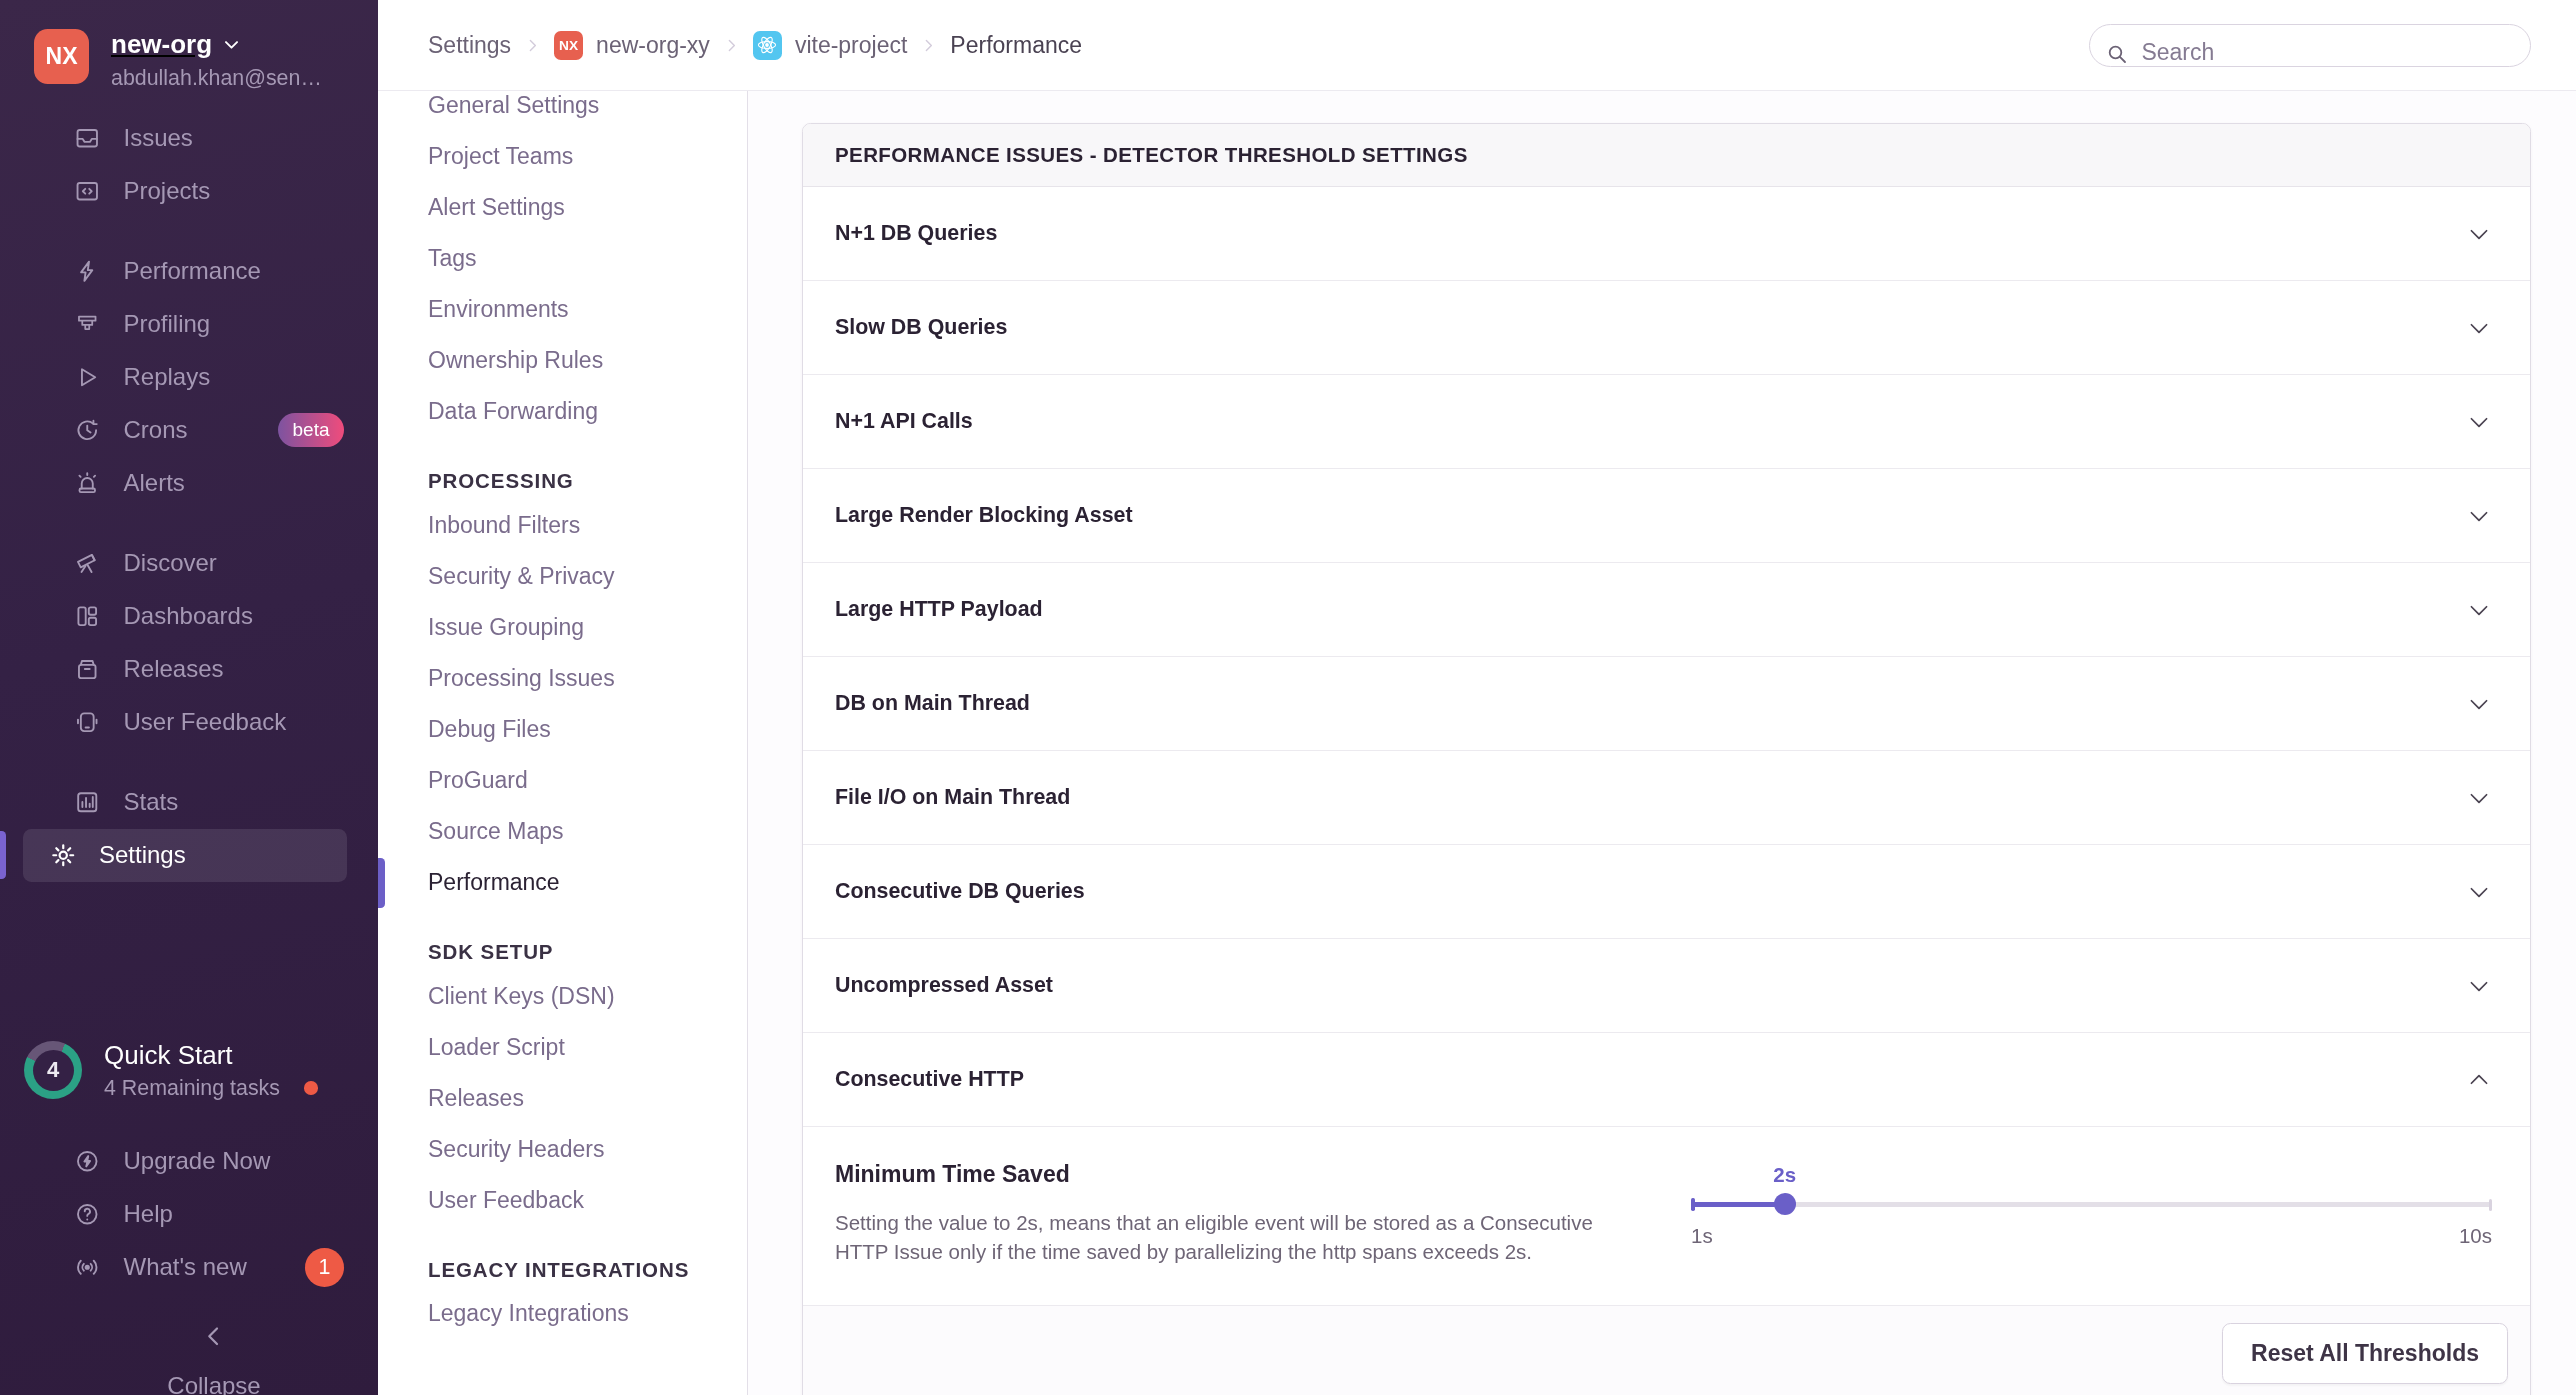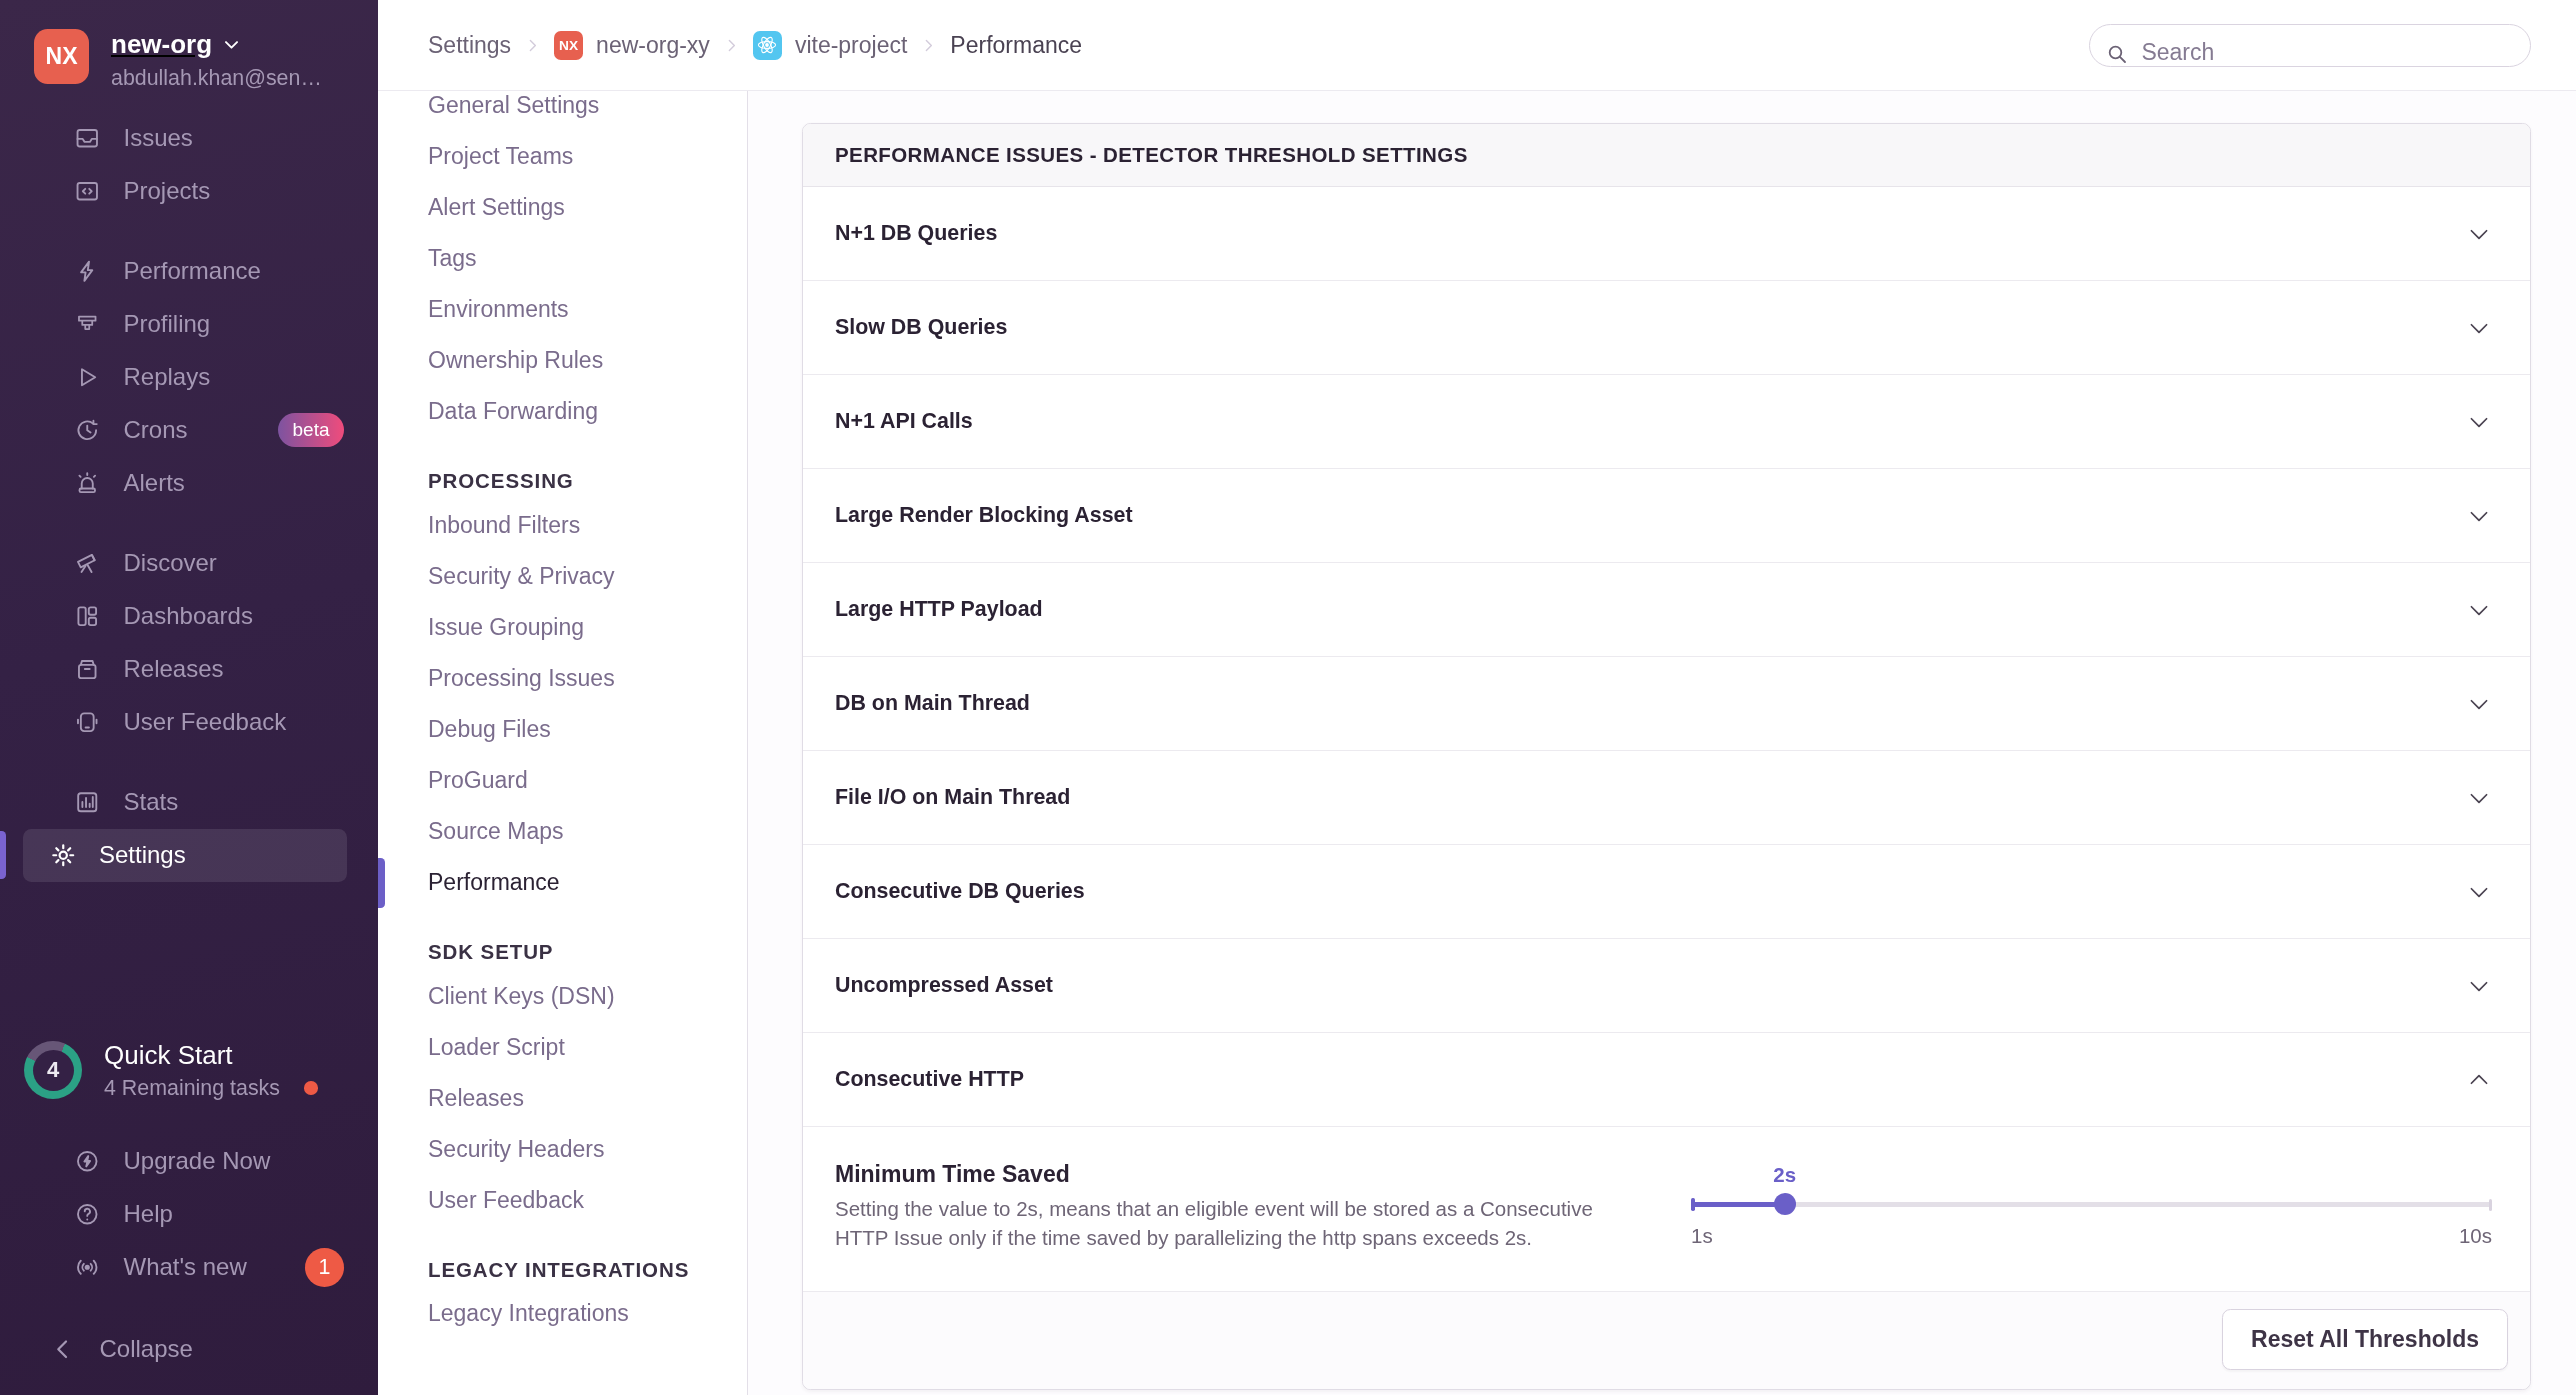--- a/index.html
+++ b/index.html
@@ -30,21 +30,21 @@
 
   .quick-start { display:flex; gap:22px; align-items:center; margin:0 24px 0 24px; cursor:pointer; }
   .ring { width:58px; height:58px; border-radius:50%; background:conic-gradient(from 25deg,#2BA185 0 272deg,#675677 272deg 360deg); position:relative; display:flex; align-items:center; justify-content:center; flex:none; }
   .ring::before { content:''; position:absolute; inset:8.5px; border-radius:50%; background:#342145; }
   .ring span { position:relative; font-size:22px; font-weight:600; color:#EDEAF1; }
   .qs-title { font-size:26px; color:#fff; font-weight:500; }
   .qs-sub { font-size:21.4px; color:#A598B4; display:flex; align-items:center; gap:24px; margin-top:4.3px; }
   .dot { width:13.7px; height:13.7px; border-radius:50%; background:#EE5A45; }
 
   #side-footer { margin-top:34px; }
-  .collapse-row { height:53px; display:flex; align-items:center; gap:23px; padding-left:50px; color:#A598B4; font-size:24px; margin:29px 0 20.5px; cursor:pointer; }
+  .collapse-row { height:53px; display:flex; align-items:center; gap:23px; padding-left:50px; color:#A598B4; font-size:24px; margin:29px 0 20.5px; cursor:pointer;flex-direction:column; }
 
   
   .main-col { flex:1; display:flex; flex-direction:column; min-width:0; }
   header { height:91px; min-height:91px; background:#fff; border-bottom:0.9px solid #ECEAF0; display:flex; align-items:center; justify-content:space-between; padding:0 45px 0 50px; }
   .breadcrumbs { display:flex; align-items:center; gap:13px; font-size:23px; color:#6B6275; }
   .crumb { cursor:pointer; }
   .crumb.last { color:#4A4252; }
   .crumb-sep { display:flex; }
   .crumb-badge { width:29px; height:29px; border-radius:6.8px; display:flex; align-items:center; justify-content:center; flex:none; }
   .crumb-badge.org-badge { background:#E7604F; color:#fff; font-size:13.7px; font-weight:700; }
@@ -66,21 +66,21 @@
   .content { flex:1; background:#FDFCFE; padding:32px 45px 0 54px; min-width:0; }
   .panel { background:#fff; border:0.9px solid #E0DCE5; border-radius:8.5px; box-shadow:0 1.7px 3.4px rgba(50,40,60,.05); overflow:hidden; }
   .panel-header { height:63px; display:flex; align-items:center; padding:0 32px; background:#F8F7F9; border-bottom:0.9px solid #E7E4EA; font-size:20.5px; font-weight:700; color:#2B2233; letter-spacing:0.4px; }
   .row { height:94px; display:flex; align-items:center; justify-content:space-between; padding:0 38px 0 32px; border-bottom:0.9px solid #ECEAEF; background:#fff; cursor:pointer; }
   .row-label { font-size:21.4px; font-weight:600; color:#2B2233; }
   .row-chev { width:26px; height:26px; display:flex; }
 
   .detail { display:flex; justify-content:space-between; padding:34px 38px 39px 32px; border-bottom:0.9px solid #ECEAEF; background:#fff; }
   .detail-left { width:799px; }
   .detail-title { font-size:23px; font-weight:600; color:#2B2233; }
-  .detail-desc { font-size:20.5px; color:#6E6576; line-height:1.42; margin-top:6px; }
+  .detail-desc { font-size:20.5px; color:#6E6576; line-height:1.42; margin-top:20px; }
   .slider-wrap { width:801px; padding-top:1.7px; }
   .slider-value { font-size:20.5px; font-weight:700; color:#6A5FC8; width:max-content; position:relative; transform:translateX(-50%); }
   .slider-track { position:relative; height:22px; margin-top:6.8px; cursor:pointer; }
   .track-bg { position:absolute; top:8.5px; left:0; right:0; height:5.1px; background:#E3DFE7; border-radius:2.6px; }
   .track-fill { position:absolute; top:8.5px; left:0; height:5.1px; background:#6A5FC8; border-radius:2.6px; }
   .tick-start { position:absolute; left:0; top:4.3px; width:4.3px; height:13.7px; background:#6A5FC8; border-radius:1.7px; }
   .tick-end { position:absolute; right:0; top:5.1px; width:3.4px; height:12px; background:#D9D3DF; border-radius:1.7px; }
   .thumb { position:absolute; top:0; width:22px; height:22px; border-radius:50%; background:#6A5FC8; transform:translateX(-50%); cursor:grab; }
   .slider-minmax { display:flex; justify-content:space-between; font-size:20.5px; color:#6E6576; margin-top:8.5px; }
   .panel-footer { display:flex; justify-content:flex-end; padding:17px 22px 19px; background:#FCFBFD; }

